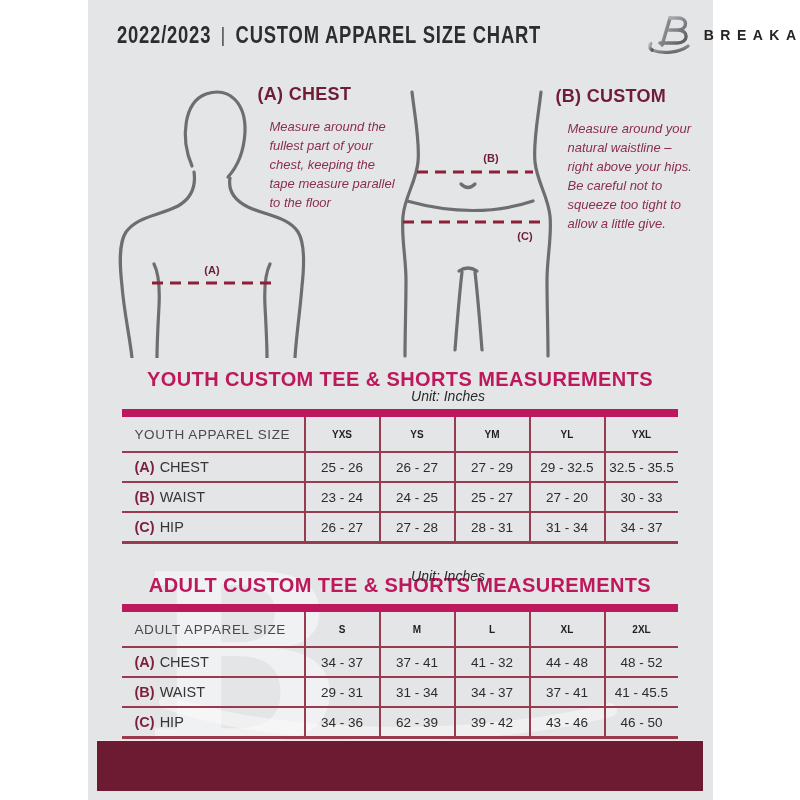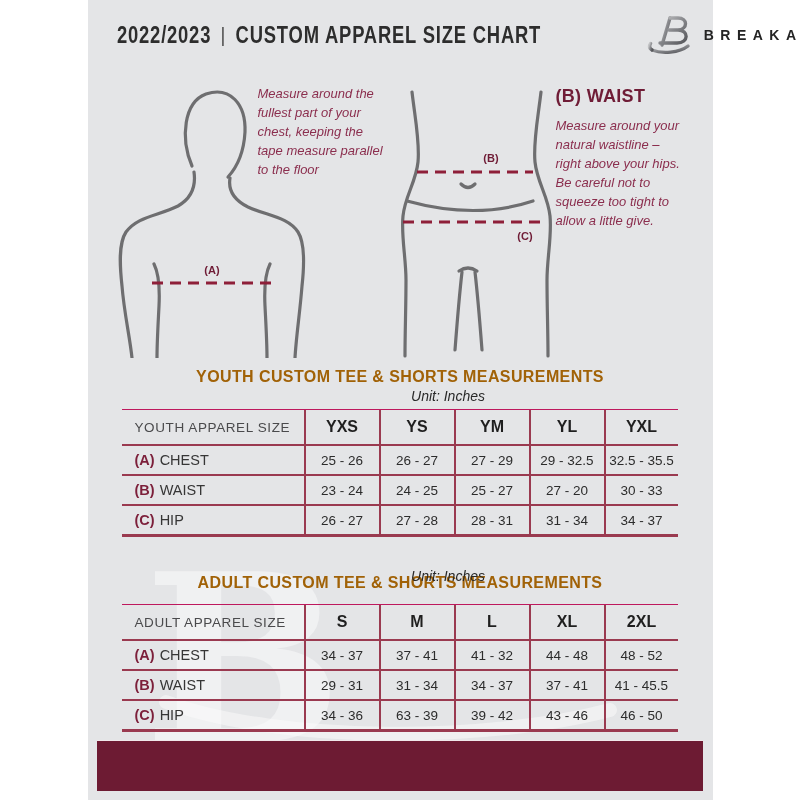--- a/index.html
+++ b/index.html
@@ -29,63 +29,63 @@
   .brand{
     font-weight:bold;font-size:14px;letter-spacing:6.5px;color:#242424;white-space:nowrap;
   }
   
   .guide-block{position:absolute;}
   .guide-heading{
     font-weight:bold;font-size:18px;letter-spacing:.3px;color:#6f1c36;margin:0 0 9px 0;
   }
   .guide-body{
     font-style:italic;font-size:13px;line-height:19px;color:#8b2e4e;
-    white-space:pre-line;margin:0;
+    white-space:pre-line;margin:12px;
   }
   .gb-chest{left:170px;top:84px;width:150px;}
   .gb-waist{left:468px;top:86px;width:155px;}
   .gb-hips{left:468px;top:222px;width:155px;}
   .fig{position:absolute;}
   .fig-1{left:24px;top:82px;}
   .fig-2{left:302px;top:88px;}
   .fig path{fill:none;stroke:#6e6e70;stroke-width:3.2;stroke-linecap:round;}
   .fig .dash{stroke:#8e1f39;stroke-width:3;stroke-dasharray:11 7;stroke-linecap:butt;}
   .fig text{
     font-family:"Liberation Sans", sans-serif;font-weight:bold;font-size:11px;fill:#6f1c36;
   }
   
   .sec-title{
     position:absolute;left:0;width:625px;text-align:center;
-    font-weight:bold;font-size:16px;letter-spacing:.4px;color:#a16207;
+    font-weight:bold;font-size:20px;letter-spacing:.4px;color:#be185d;
   }
   .sec-unit{
     position:absolute;left:0;width:721px;text-align:center;
     font-style:italic;font-size:14px;color:#2a2a2a;
   }
   .yt-title{top:368px;} .yt-unit{top:388px;}
   .ad-title{top:547px;margin-top:27px;} .ad-unit{top:568px;}
   
   .size-table{
     position:absolute;left:34px;width:556px;
-    border-top:1px solid #be185d;border-bottom:3px solid #9a3a50;
+    border-top:8px solid #be185d;border-bottom:3px solid #9a3a50;
   }
   .yt-table{top:409px;} .ad-table{top:604px;}
   .t-row{
     display:grid;grid-template-columns:182px 75px 75px 75px 75px 74px;
     height:28px;border-top:2px solid #9a3a50;
   }
   .t-row.t-head{height:34px;border-top:none;}
   .cell{
     display:flex;align-items:center;justify-content:center;
     font-size:13.5px;color:#2c2c2c;
   }
   .cell.vline{border-left:2px solid #9a3a50;}
   .label-cell{justify-content:flex-start;padding-left:13px;}
   .t-head .label-cell{font-size:13.5px;color:#4a4a4c;letter-spacing:.6px;}
-  .t-head .size-cell{font-weight:bold;font-size:16px;color:#1f1f1f;}
+  .t-head .size-cell{font-weight:bold;font-size:10px;color:#1f1f1f;}
   .row-label{font-size:14.5px;color:#363636;}
   .row-label .pfx{font-weight:bold;color:#7c1f3a;margin-right:5px;}
   
   .watermark{position:absolute;left:0;top:0;pointer-events:none;}
   .footer-bar{
     position:absolute;left:9px;top:740px;width:606px;height:50px;
     background:#6d1b33;border-top:1px solid #f0e8ea;
   }
 </style>
 </head>
@@ -144,28 +144,29 @@
     <path d="M 69 183 Q 78 177 87 183"></path>
     <path d="M 72 184 C 69 210 67 236 65 262"></path>
     <path d="M 85 184 C 88 210 90 236 92 262"></path>
     <path class="dash" d="M 27 84 H 143"></path>
     <path class="dash" d="M 13 134 H 153"></path>
     <text x="101" y="74" text-anchor="middle">(B)</text>
     <text x="135" y="152" text-anchor="middle">(C)</text>
   </svg>
 
   <div class="guide-block gb-chest">
+    <h3 class="guide-heading">(A) CHEST</h3>
     <p class="guide-body">Measure around the
 fullest part of your
 chest, keeping the
 tape measure parallel
 to the floor</p>
   </div>
   <div class="guide-block gb-waist">
-    <h3 class="guide-heading">(B) WAIST</h3>
+    <h3 class="guide-heading">(B) CUSTOM</h3>
     <p class="guide-body">Measure around your
 natural waistline –
 right above your hips.
 Be careful not to
 squeeze too tight to
 allow a little give.</p>
   </div>
 
   <div class="sec-title yt-title">YOUTH CUSTOM TEE &amp; SHORTS MEASUREMENTS</div>
   <div class="sec-unit yt-unit">Unit: Inches</div>
@@ -247,21 +248,21 @@
       <div class="cell vline">34 - 37</div>
       <div class="cell vline">37 - 41</div>
       <div class="cell vline">41 - 45.5</div>
     </div>
     <div class="t-row">
       <div class="cell label-cell row-label">
         <span class="pfx">(C)</span>
         <span>HIP</span>
       </div>
       <div class="cell vline">34 - 36</div>
-      <div class="cell vline">63 - 39</div>
+      <div class="cell vline">62 - 39</div>
       <div class="cell vline">39 - 42</div>
       <div class="cell vline">43 - 46</div>
       <div class="cell vline">46 - 50</div>
     </div>
   </div>
 
   <div class="footer-bar"></div>
 
 </div>
 

